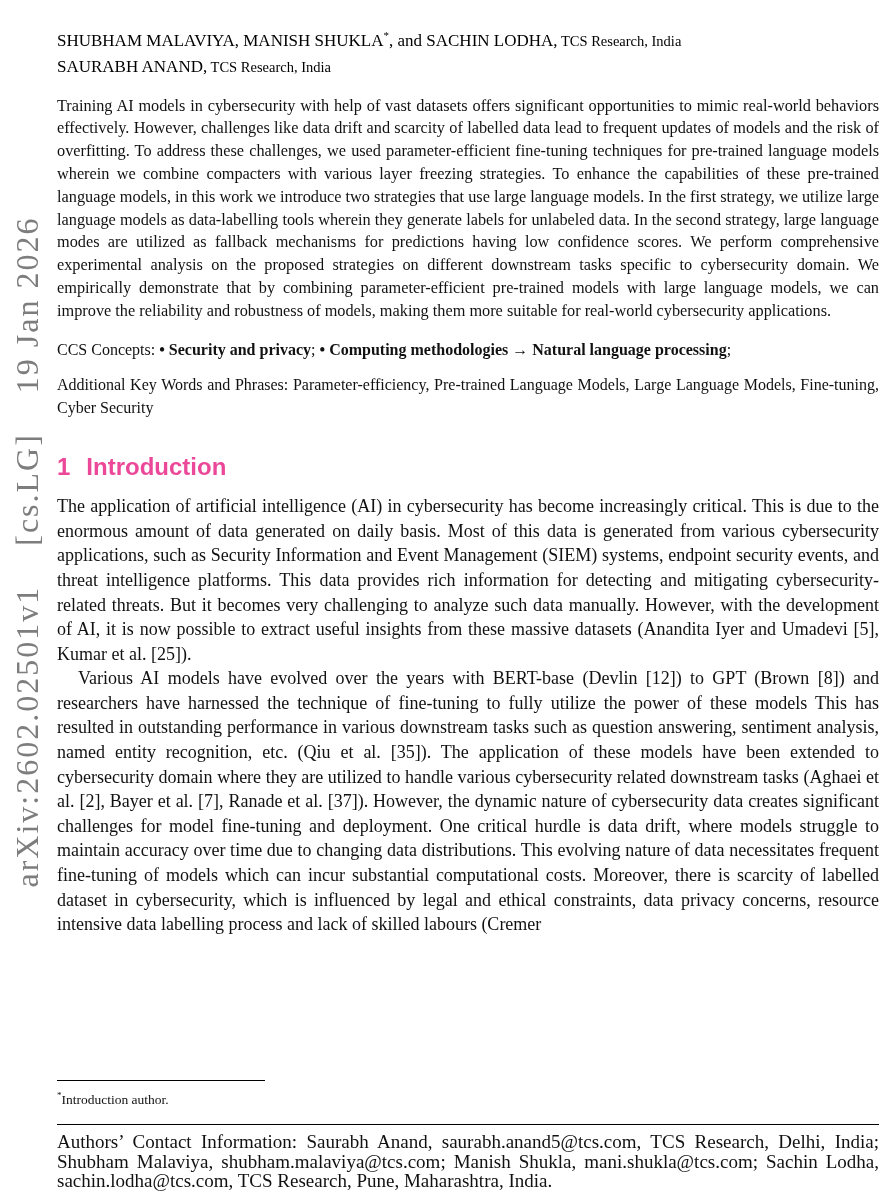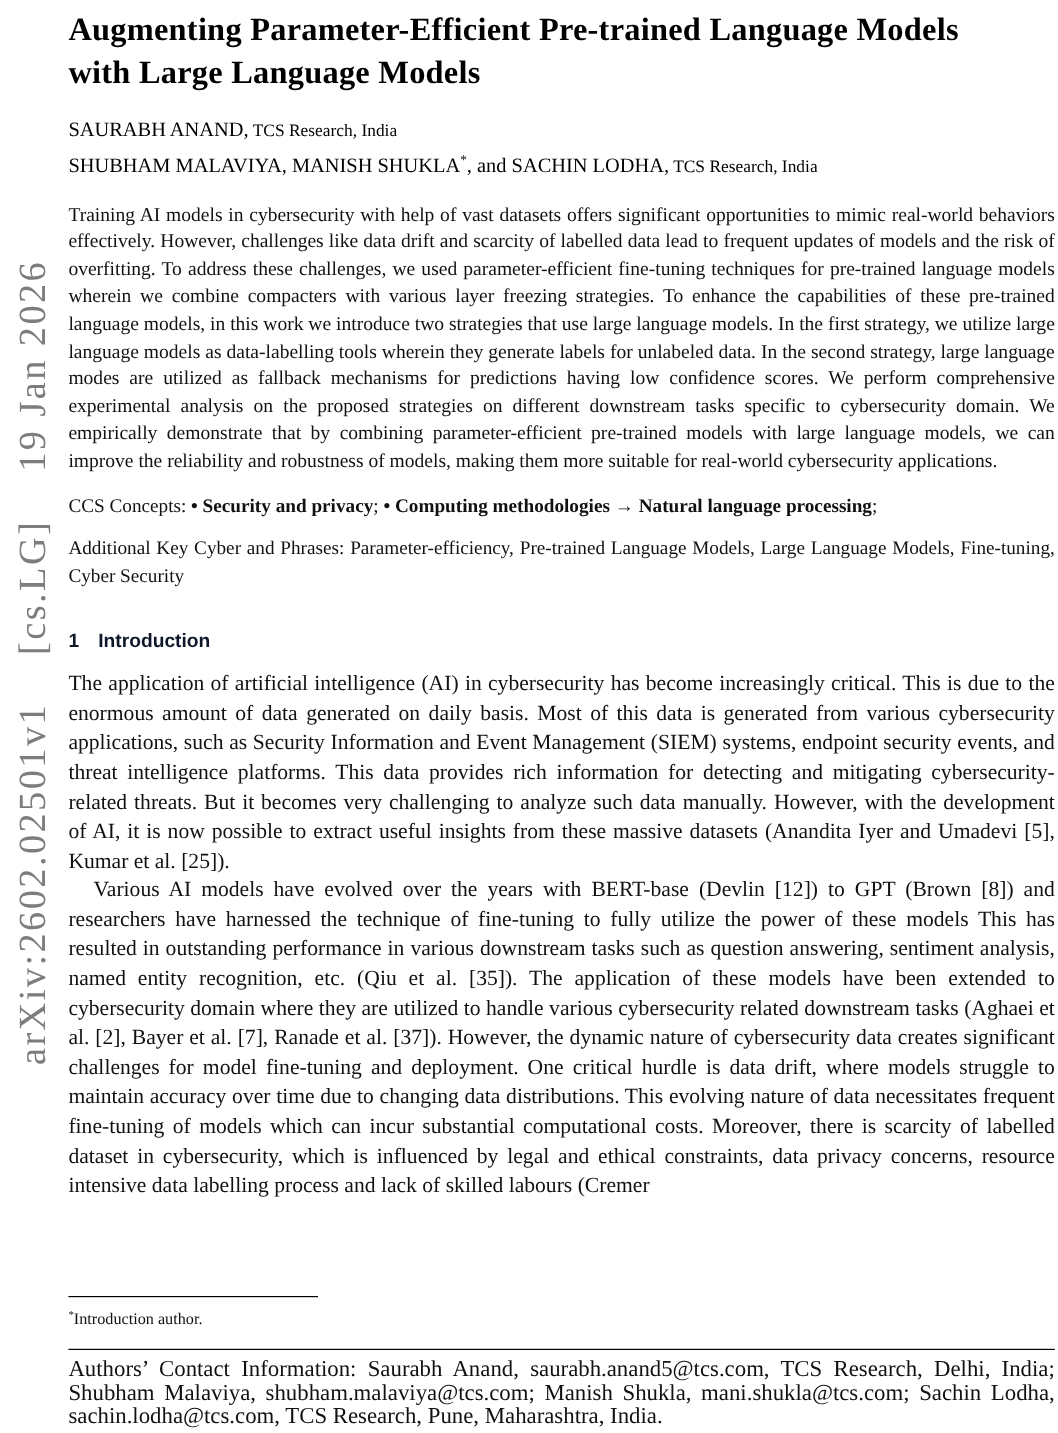--- a/index.html
+++ b/index.html
@@ -72,23 +72,23 @@
   p.keywords {
     margin: 12px 0 0 0;
     font-size: 16px;
     line-height: 23px;
     text-align: justify;
   }
 
   h2.section-heading {
     margin: 34px 0 0 0;
     font-family: "Liberation Sans", sans-serif;
-    font-size: 16px;
+    font-size: 24px;
     font-weight: bold;
-    color: #0f172a;
+    color: #ec4899;
   }
   h2.section-heading .sec-num { margin-right: 16px; }
 
   p.body-para {
     margin: 13px 0 0 0;
     font-size: 18px;
     line-height: 24.6px;
     text-align: justify;
   }
   p.body-para.follow {
@@ -136,32 +136,31 @@
 <body>
 
 <div class="arxiv-stamp">
   <span>arXiv:2602.02501v1</span>
   <span>[cs.LG]</span>
   <span>19 Jan 2026</span>
 </div>
 
 <div class="content">
 
-  <h1 class="title">Augmenting Parameter-Efficient Pre-trained Language Models with Large Language Models</h1>
 
   <div class="authors">
+    <p class="author-line"><span>SHUBHAM MALAVIYA, MANISH SHUKLA</span><sup>*</sup><span>, and SACHIN LODHA,</span><span class="affil"> TCS Research, India</span></p>
     <p class="author-line"><span>SAURABH ANAND,</span><span class="affil"> TCS Research, India</span></p>
-    <p class="author-line"><span>SHUBHAM MALAVIYA, MANISH SHUKLA</span><sup>*</sup><span>, and SACHIN LODHA,</span><span class="affil"> TCS Research, India</span></p>
   </div>
 
   <p class="abstract">Training AI models in cybersecurity with help of vast datasets offers significant opportunities to mimic real-world behaviors effectively. However, challenges like data drift and scarcity of labelled data lead to frequent updates of models and the risk of overfitting. To address these challenges, we used parameter-efficient fine-tuning techniques for pre-trained language models wherein we combine compacters with various layer freezing strategies. To enhance the capabilities of these pre-trained language models, in this work we introduce two strategies that use large language models. In the first strategy, we utilize large language models as data-labelling tools wherein they generate labels for unlabeled data. In the second strategy, large language modes are utilized as fallback mechanisms for predictions having low confidence scores. We perform comprehensive experimental analysis on the proposed strategies on different downstream tasks specific to cybersecurity domain. We empirically demonstrate that by combining parameter-efficient pre-trained models with large language models, we can improve the reliability and robustness of models, making them more suitable for real-world cybersecurity applications.</p>
 
   <p class="ccs"><span>CCS Concepts: </span><span class="bold">• </span><span class="bold">Security and privacy</span><span>; </span><span class="bold">• </span><span class="bold">Computing methodologies → Natural language processing</span><span>;</span></p>
 
-  <p class="keywords"><span>Additional Key Cyber and Phrases: </span><span>Parameter-efficiency, Pre-trained Language Models, Large Language Models, Fine-tuning, Cyber Security</span></p>
+  <p class="keywords"><span>Additional Key Words and Phrases: </span><span>Parameter-efficiency, Pre-trained Language Models, Large Language Models, Fine-tuning, Cyber Security</span></p>
 
   <h2 class="section-heading"><span class="sec-num">1</span><span>Introduction</span></h2>
 
   <p class="body-para">The application of artificial intelligence (AI) in cybersecurity has become increasingly critical. This is due to the enormous amount of data generated on daily basis. Most of this data is generated from various cybersecurity applications, such as Security Information and Event Management (SIEM) systems, endpoint security events, and threat intelligence platforms. This data provides rich information for detecting and mitigating cybersecurity-related threats. But it becomes very challenging to analyze such data manually. However, with the development of AI, it is now possible to extract useful insights from these massive datasets (Anandita Iyer and Umadevi [5], Kumar et al. [25]).</p>
   <p class="body-para follow">Various AI models have evolved over the years with BERT-base (Devlin [12]) to GPT (Brown [8]) and researchers have harnessed the technique of fine-tuning to fully utilize the power of these models This has resulted in outstanding performance in various downstream tasks such as question answering, sentiment analysis, named entity recognition, etc. (Qiu et al. [35]). The application of these models have been extended to cybersecurity domain where they are utilized to handle various cybersecurity related downstream tasks (Aghaei et al. [2], Bayer et al. [7], Ranade et al. [37]). However, the dynamic nature of cybersecurity data creates significant challenges for model fine-tuning and deployment. One critical hurdle is data drift, where models struggle to maintain accuracy over time due to changing data distributions. This evolving nature of data necessitates frequent fine-tuning of models which can incur substantial computational costs. Moreover, there is scarcity of labelled dataset in cybersecurity, which is influenced by legal and ethical constraints, data privacy concerns, resource intensive data labelling process and lack of skilled labours (Cremer</p>
 
 </div>
 
 <div class="footnote-block">
   <div class="footnote-rule"></div>

